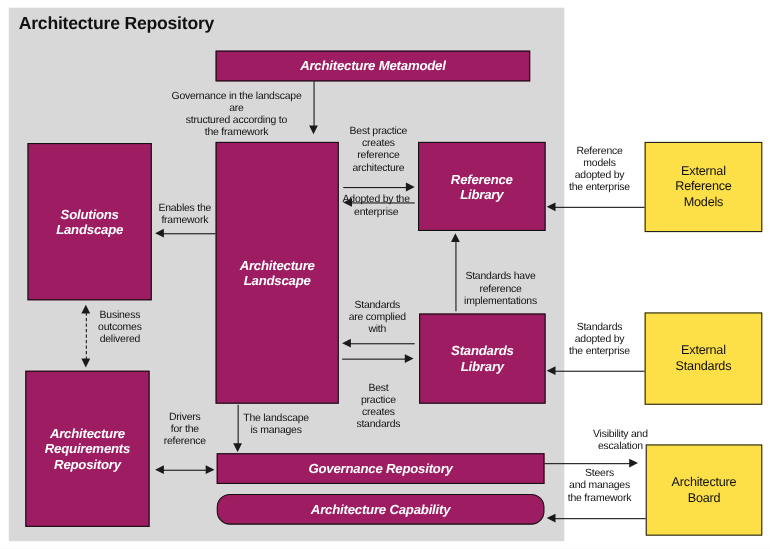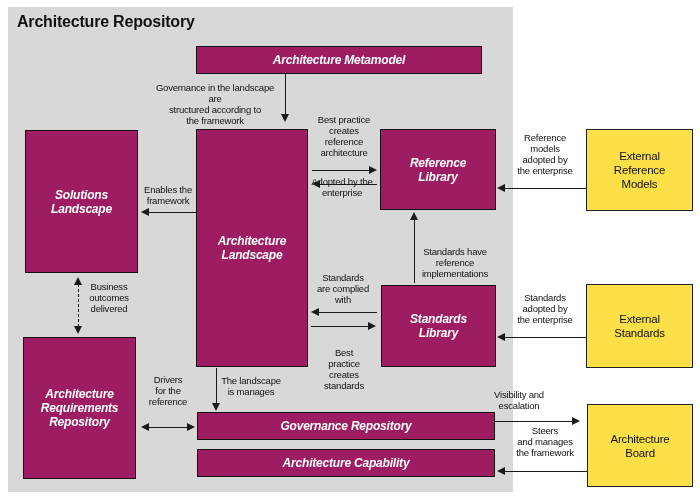--- a/index.html
+++ b/index.html
@@ -57,21 +57,21 @@
 <div class="mbox" style="left:196px;top:129px;width:112px;height:238px;">Architecture
 Landscape</div>
 <div class="mbox" style="left:380px;top:129px;width:116px;height:81px;">Reference
 Library</div>
 <div class="mbox" style="left:381px;top:285px;width:115px;height:82px;">Standards
 Library</div>
 <div class="mbox" style="left:23px;top:337px;width:113px;height:142px;">Architecture
 Requirements
 Repository</div>
 <div class="mbox" style="left:197px;top:412px;width:298px;height:28px;">Governance Repository</div>
-<div class="mbox" style="left:197px;top:449px;width:298px;height:28px;">Architecture Capability</div>
+<div class="mbox" style="left:197px;top:449px;width:298px;height:28px;border-radius:12px;">Architecture Capability</div>
 
 <div class="wbox" style="left:586px;top:129px;width:107px;height:82px;">External
 Reference
 Models</div>
 <div class="wbox" style="left:586px;top:284px;width:107px;height:84px;">External
 Standards</div>
 <div class="wbox" style="left:587px;top:404px;width:106px;height:83px;">Architecture
 Board</div>
 
 <div class="note" style="left:150px;top:82px;width:130px;">Governance in the landscape are
@@ -103,21 +103,21 @@
 reference</div>
 <div class="note" style="left:217px;top:375px;width:68px;">The landscape
 is manages</div>
 <div class="note" style="left:509px;top:132px;width:72px;">Reference
 models
 adopted by
 the enterprise</div>
 <div class="note" style="left:507px;top:292px;width:76px;">Standards
 adopted by
 the enterprise</div>
-<div class="note" style="left:483px;top:389px;width:72px;">Visibility and
+<div class="note" style="left:528px;top:389px;width:72px;">Visibility and
 escalation</div>
 <div class="note" style="left:505px;top:425px;width:80px;">Steers
 and manages
 the framework</div>
 
 <div class="ln v" style="left:285px;top:74px;height:41px;"></div>
 <div class="ah down" style="left:281px;top:114px;"></div>
 
 <div class="ln h" style="left:312px;top:170px;width:58px;"></div>
 <div class="ah right" style="left:369px;top:166px;"></div>

